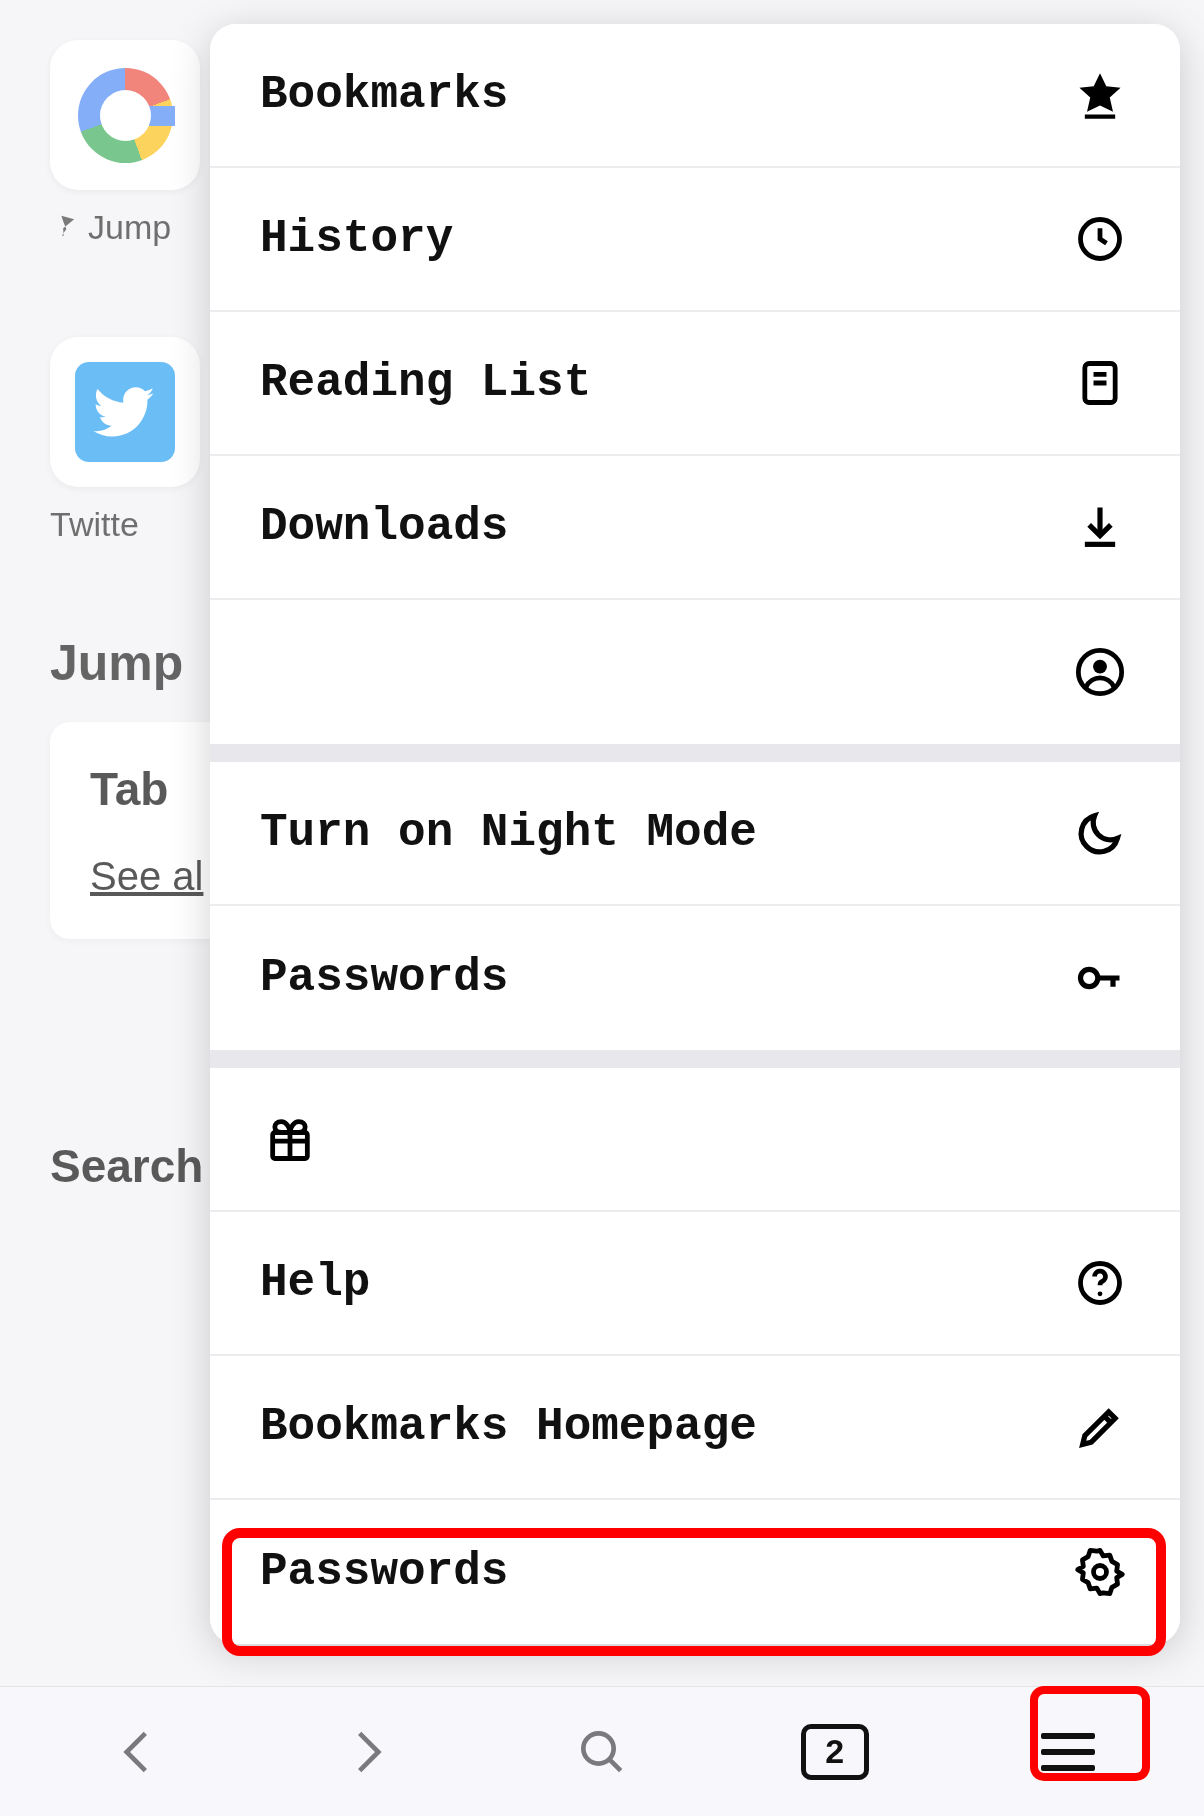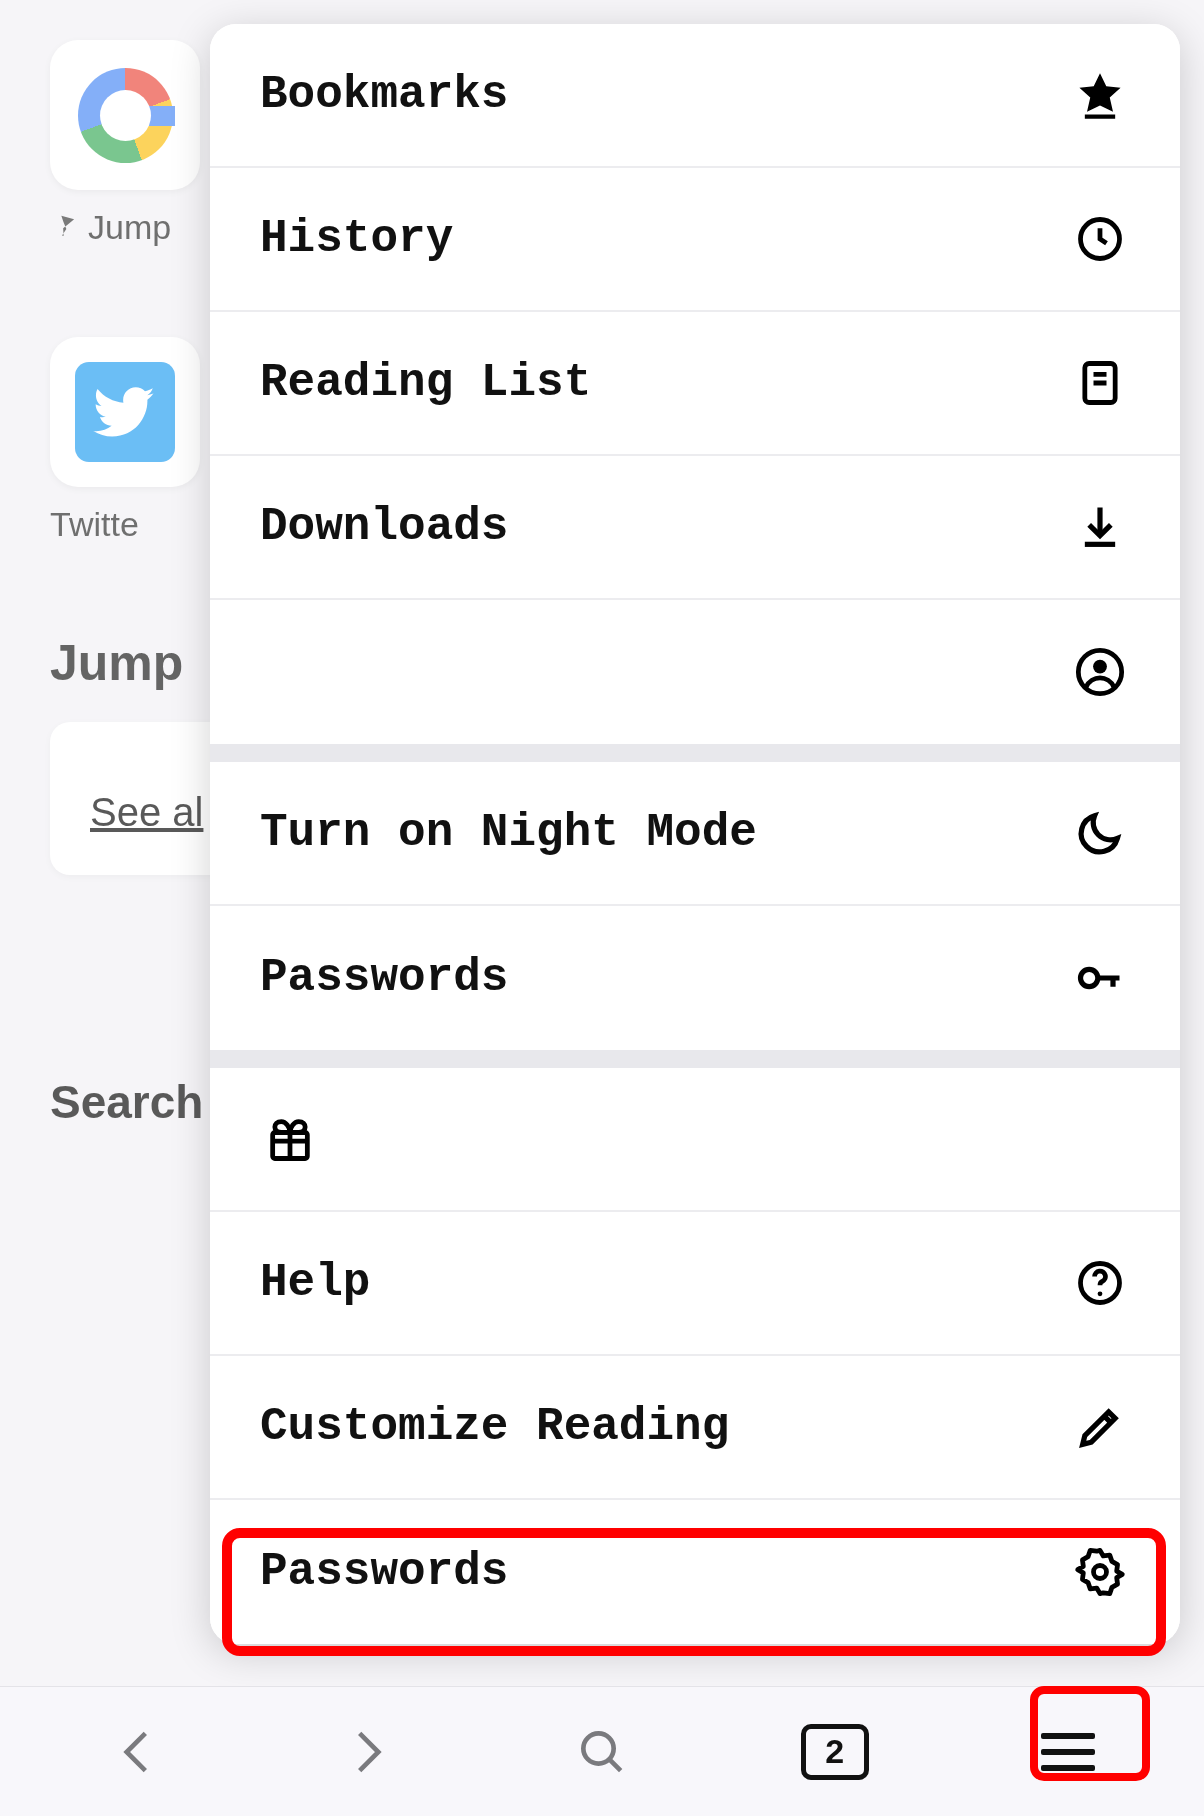--- a/index.html
+++ b/index.html
@@ -62,21 +62,21 @@
     width:100px;height:100px;background:#1d9bf0;border-radius:14px;
     display:flex;align-items:center;justify-content:center;
   }
   .heading { font-size: 50px; font-weight: 800; color:#111; }
   .tabcard {
     background:#fff; border-radius:20px; padding:40px;
     margin-top:30px; width:300px;
     box-shadow:0 2px 6px rgba(0,0,0,0.05);
   }
   .tab-title { font-size:46px; font-weight:800; }
-  .see-all { font-size:40px; text-decoration:underline; margin-top:28px; display:inline-block; }
+  .see-all { font-size:40px; text-decoration:underline; margin-top:38px; display:inline-block; }
   .search-txt { font-size:46px; font-weight:600; margin-top:200px; }
 
   
   .dim { position:absolute; inset:0; background:rgba(255,255,255,0.35); }
 
   
   .menu {
     position: absolute;
     top: 24px;
     left: 210px;
@@ -187,20 +187,21 @@
           </svg>
       </div>
     </div>
     <div class="tile-label">
       <span>Twitte</span>
     </div>
   </div>
 
   <div class="heading">Jump</div>
   <div class="tabcard">
+    <div class="tab-title">Tab</div>
     <div class="see-all">See al</div>
   </div>
   <div class="search-txt">Search</div>
 </div>
 
 <div class="dim"></div>
 
 <div class="menu">
   <div class="menu-group">
 
@@ -290,21 +291,21 @@
       <span class="menu-label">Help</span>
       <span class="menu-icon">
         <svg viewBox="0 0 24 24" fill="none" stroke="currentColor" stroke-width="2.2">
             <circle cx="12" cy="12" r="9"></circle>
             <path d="M9.5 9a2.5 2.5 0 1 1 3.5 2.3c-.8.4-1 1-1 1.7"></path>
             <circle cx="12" cy="17" r="1.1" fill="currentColor" stroke="none"></circle>
           </svg>
       </span>
     </div>
     <div class="menu-item">
-      <span class="menu-label">Customize Reading</span>
+      <span class="menu-label">Bookmarks Homepage</span>
       <span class="menu-icon">
         <svg viewBox="0 0 24 24" fill="none" stroke="currentColor" stroke-width="2.4">
             <path d="M4 20l1-4L16 5l3 3L8 19l-4 1zM14 7l3 3"></path>
           </svg>
       </span>
     </div>
     <div class="menu-item">
       <span class="menu-label">Passwords</span>
       <span class="menu-icon">
         <svg viewBox="0 0 24 24" fill="none" stroke="currentColor" stroke-width="2.2">

